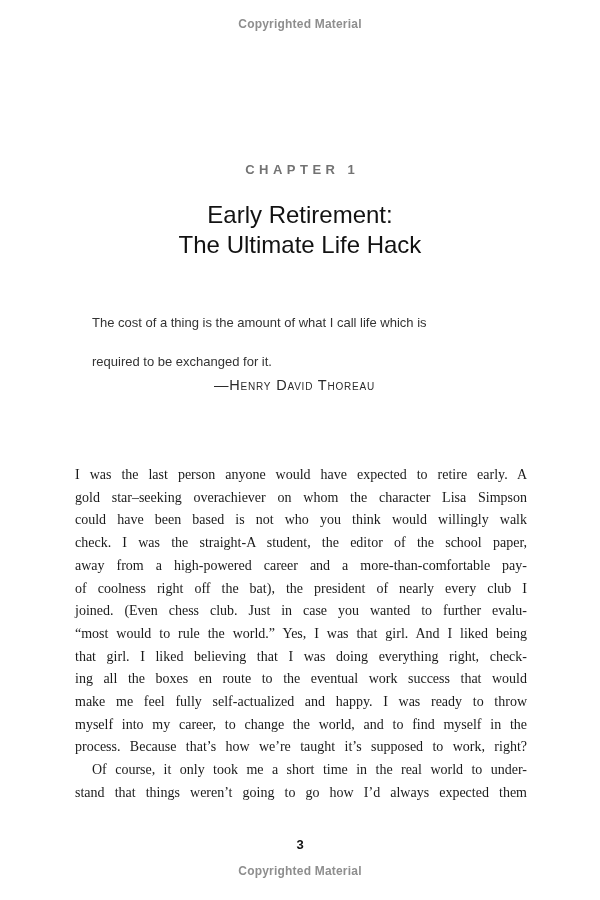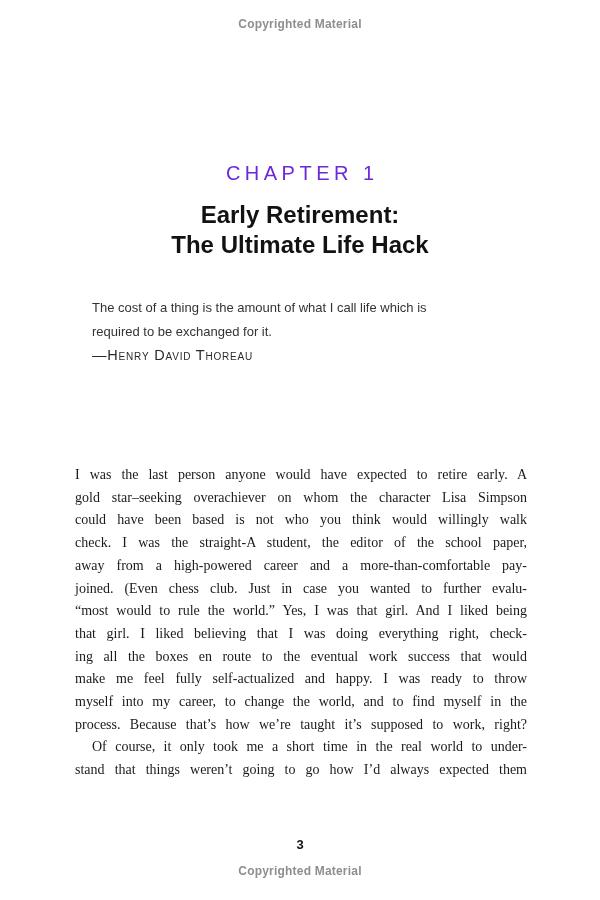--- a/index.html
+++ b/index.html
@@ -19,48 +19,48 @@
     font-size: 12px;
     letter-spacing: 0.2px;
     color: #8e8e8e;
   }
   .copyright.top { top: 17px; }
   .copyright.bottom { top: 864px; }
   .kicker {
     position: absolute; top: 162px; left: 0; width: 600px;
     text-align: center;
     font-family: "Liberation Sans", sans-serif;
-    font-weight: normal;
-    font-size: 20px;
+    font-weight: bold;
+    font-size: 13px;
     letter-spacing: 4.5px;
     text-indent: 4.5px;
-    color: #6d28d9;
+    color: #737373;
   }
   .title {
     position: absolute; top: 200px; left: 0; width: 600px;
     margin: 0;
     text-align: center;
     font-family: "Liberation Sans", sans-serif;
-    font-weight: bold;
+    font-weight: normal;
     font-size: 24px;
     line-height: 30px;
     color: #121212;
   }
   .title-line { display: block; }
   .epigraph {
     position: absolute; top: 296px; left: 92px; width: 405px;
     font-family: "Liberation Sans", sans-serif;
     font-weight: 300;
     font-size: 13px;
     line-height: 23.5px;
     color: #333333;
   }
-  .epigraph-line { white-space: nowrap; }
+  .epigraph-line { white-space: nowrap; margin-top: 15px; }
   .attribution {
-    text-align: left;
+    text-align: center;
     font-variant: small-caps;
     font-size: 14.5px;
     letter-spacing: 0.8px;
     color: #2b2b2b;
     margin-top: 1px;
   }
   .bodycol {
     position: absolute; top: 464px; left: 75px; width: 452px;
     font-family: "Liberation Serif", serif;
     font-size: 14px;
@@ -103,20 +103,21 @@
       </div>
     <div class="attribution">—Henry David Thoreau</div>
   </div>
 
   <div class="bodycol" id="body-text">
       <div class="bodyline"><span>I was the last person anyone would have expected to retire early. A</span></div>
       <div class="bodyline"><span>gold star–seeking overachiever on whom the character Lisa Simpson</span></div>
       <div class="bodyline"><span>could have been based is not who you think would willingly walk</span></div>
       <div class="bodyline"><span>check. I was the straight-A student, the editor of the school paper,</span></div>
       <div class="bodyline"><span>away from a high-powered career and a more-than-comfortable pay-</span></div>
+      <div class="bodyline"><span>of coolness right off the bat), the president of nearly every club I</span></div>
       <div class="bodyline"><span>joined. (Even chess club. Just in case you wanted to further evalu-</span></div>
       <div class="bodyline"><span>“most would to rule the world.” Yes, I was </span><span class="it">that girl</span><span>. And I </span><span class="it">liked</span><span> being</span></div>
       <div class="bodyline"><span>that girl. I liked believing that I was doing everything right, check-</span></div>
       <div class="bodyline"><span>ing all the boxes en route to the eventual work success that would</span></div>
       <div class="bodyline"><span>make me feel fully self-actualized and happy. I was ready to throw</span></div>
       <div class="bodyline"><span>myself into my career, to change the world, and to find myself in the</span></div>
       <div class="bodyline"><span>process. Because that’s how we’re taught it’s supposed to work, right?</span></div>
       <div class="bodyline indent"><span>Of course, it only took me a short time in the real world to under-</span></div>
       <div class="bodyline"><span>stand that things weren’t going to go how I’d always expected them</span></div>
     </div>

